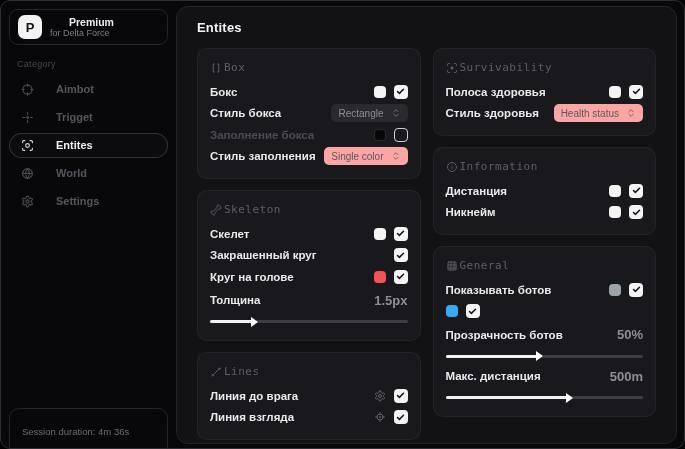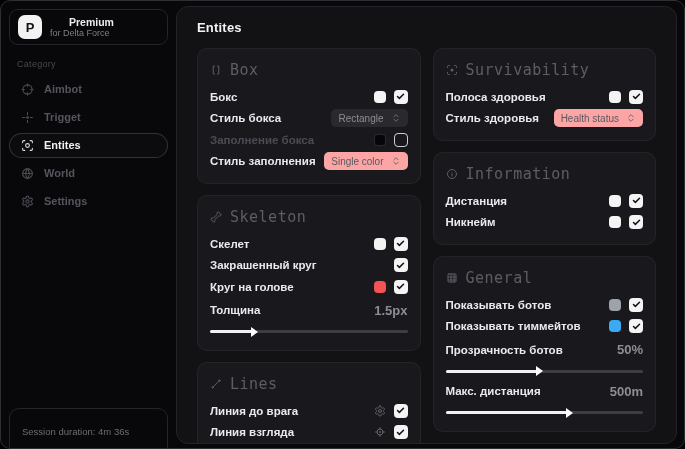--- a/index.html
+++ b/index.html
@@ -25,21 +25,21 @@
   }
   .brand-text { display:flex; flex-direction:column; line-height:1.15; }
   .brand-title { font-size:10.5px; font-weight:700; color:#ededf0;padding-left:19px; }
   .brand-sub { font-size:9px; color:#7e7e86; }
   .brand-action { margin-left:auto; color:#55555e; }
 
   .category { font-size:9px; color:#47474f; margin:14px 0 6px 16px; letter-spacing:.3px; }
 
   .nav { display:flex; flex-direction:column; }
   .nav-item {
-    display:flex; align-items:flex-start; gap:10px; margin:1.5px 8px; padding:5px 11px;
+    display:flex; align-items:flex-start; gap:22px; margin:1.5px 8px; padding:5px 11px;
     color:#55555e; font-size:11px; font-weight:600; border-radius:999px;
     border:1px solid transparent; cursor:pointer;
   }
   .nav-item .icn { color:#4c4c55; }
   .nav-item.active { color:#f1f1f3; border-color:rgba(255,255,255,.16); background:rgba(255,255,255,.02); }
   .nav-item.active .icn { color:#dcdce0; }
 
   .session {
     position:absolute; left:8px; width:159px; top:407px; height:52px;
     border:1px solid #242429; border-radius:10px; box-sizing:border-box;
@@ -54,22 +54,22 @@
   }
   .main-title { font-size:13px; font-weight:700; color:#f3f3f5; letter-spacing:.2px; }
   .columns { display:flex; gap:12px; margin-top:13px; align-items:flex-start; }
   .col { flex:1; display:flex; flex-direction:column; gap:11px; min-width:0; }
 
   .card {
     background:#19191d; border:1px solid rgba(255,255,255,.05); border-radius:10px;
     padding:10px 12px 11px; box-sizing:border-box;
   }
   .card-header {
-    display:flex; align-items:center; gap:8px; margin:2px 0 7px;
-    color:#5d5d66; font-family:"DejaVu Sans Mono", monospace; font-size:15px; letter-spacing:.5px;
+    display:flex; align-items:center; gap:2px; margin:2px 0 7px;
+    color:#5d5d66; font-family:"DejaVu Sans Mono", monospace; font-size:11px; letter-spacing:.5px;
   }
   .card-header .icn svg { width:12px; height:12px; }
 
   .row { display:flex; align-items:center; justify-content:space-between; min-height:21.5px; }
   .row-label { font-size:11.5px; font-weight:600; color:#eaeaed; white-space:nowrap; }
   .row-label.dim { color:#4b4b54; }
   .controls { display:flex; align-items:center; gap:8px; }
   .row-icn { color:#62626a; }
   .row-icn svg { width:12px; height:12px; }
 
@@ -411,21 +411,20 @@
             <div class="controls">
               <span class="swatch" style="background: rgb(156, 163, 171);"></span>
               <span class="checkbox checked">
                 <svg viewBox="0 0 24 24" fill="none" stroke="currentColor" stroke-width="4" stroke-linecap="round" stroke-linejoin="round">
                   <polyline points="20 6 9 17 4 12"></polyline>
                 </svg>
               </span>
             </div>
           </div>
           <div class="row">
-            <span class="row-label">Показывать тиммейтов</span>
             <div class="controls">
               <span class="swatch" style="background: rgb(58, 169, 246);"></span>
               <span class="checkbox checked">
                 <svg viewBox="0 0 24 24" fill="none" stroke="currentColor" stroke-width="4" stroke-linecap="round" stroke-linejoin="round">
                   <polyline points="20 6 9 17 4 12"></polyline>
                 </svg>
               </span>
             </div>
           </div>
           <div class="slider-block">

